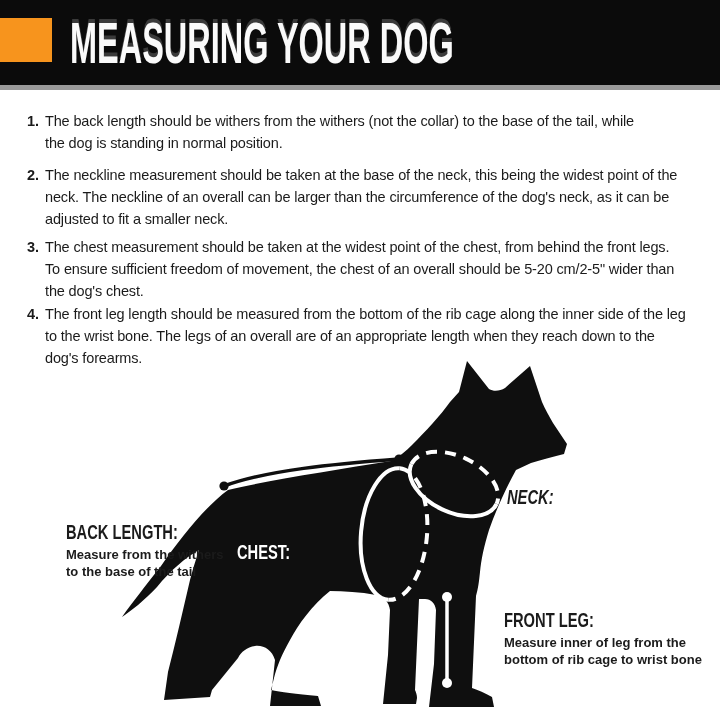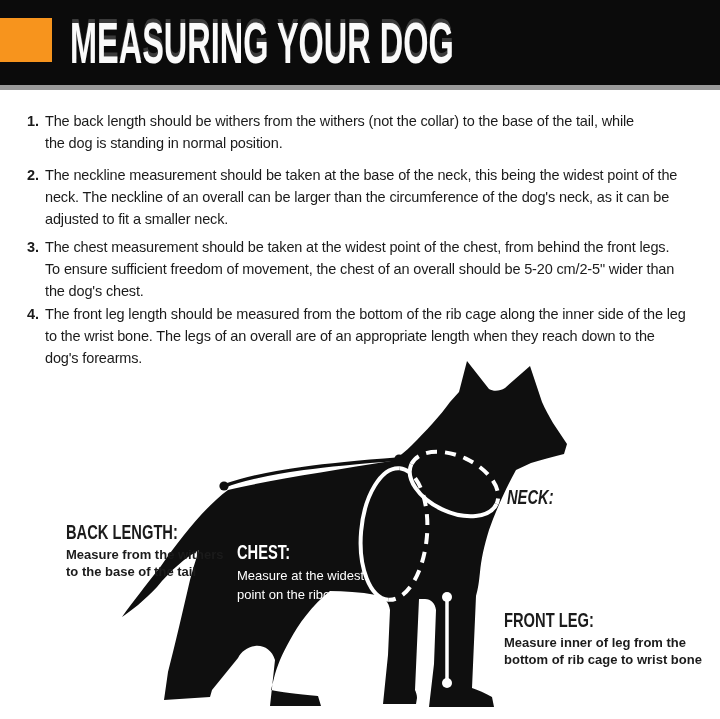--- a/index.html
+++ b/index.html
@@ -148,22 +148,20 @@
     </svg>
 
     <div class="dlabel label-back-length">
       <h3>BACK LENGTH:</h3>
       <p>Measure from the withers
 to the base of the tail</p>
     </div>
 
     <div class="dlabel label-chest">
       <h3>CHEST:</h3>
-      <p>Measure at the widest
-point on the ribcage</p>
     </div>
 
     <div class="dlabel label-neck">
       <h3>NECK:</h3>
     </div>
 
     <div class="dlabel label-front-leg">
       <h3>FRONT LEG:</h3>
       <p>Measure inner of leg from the
 bottom of rib cage to wrist bone</p>

